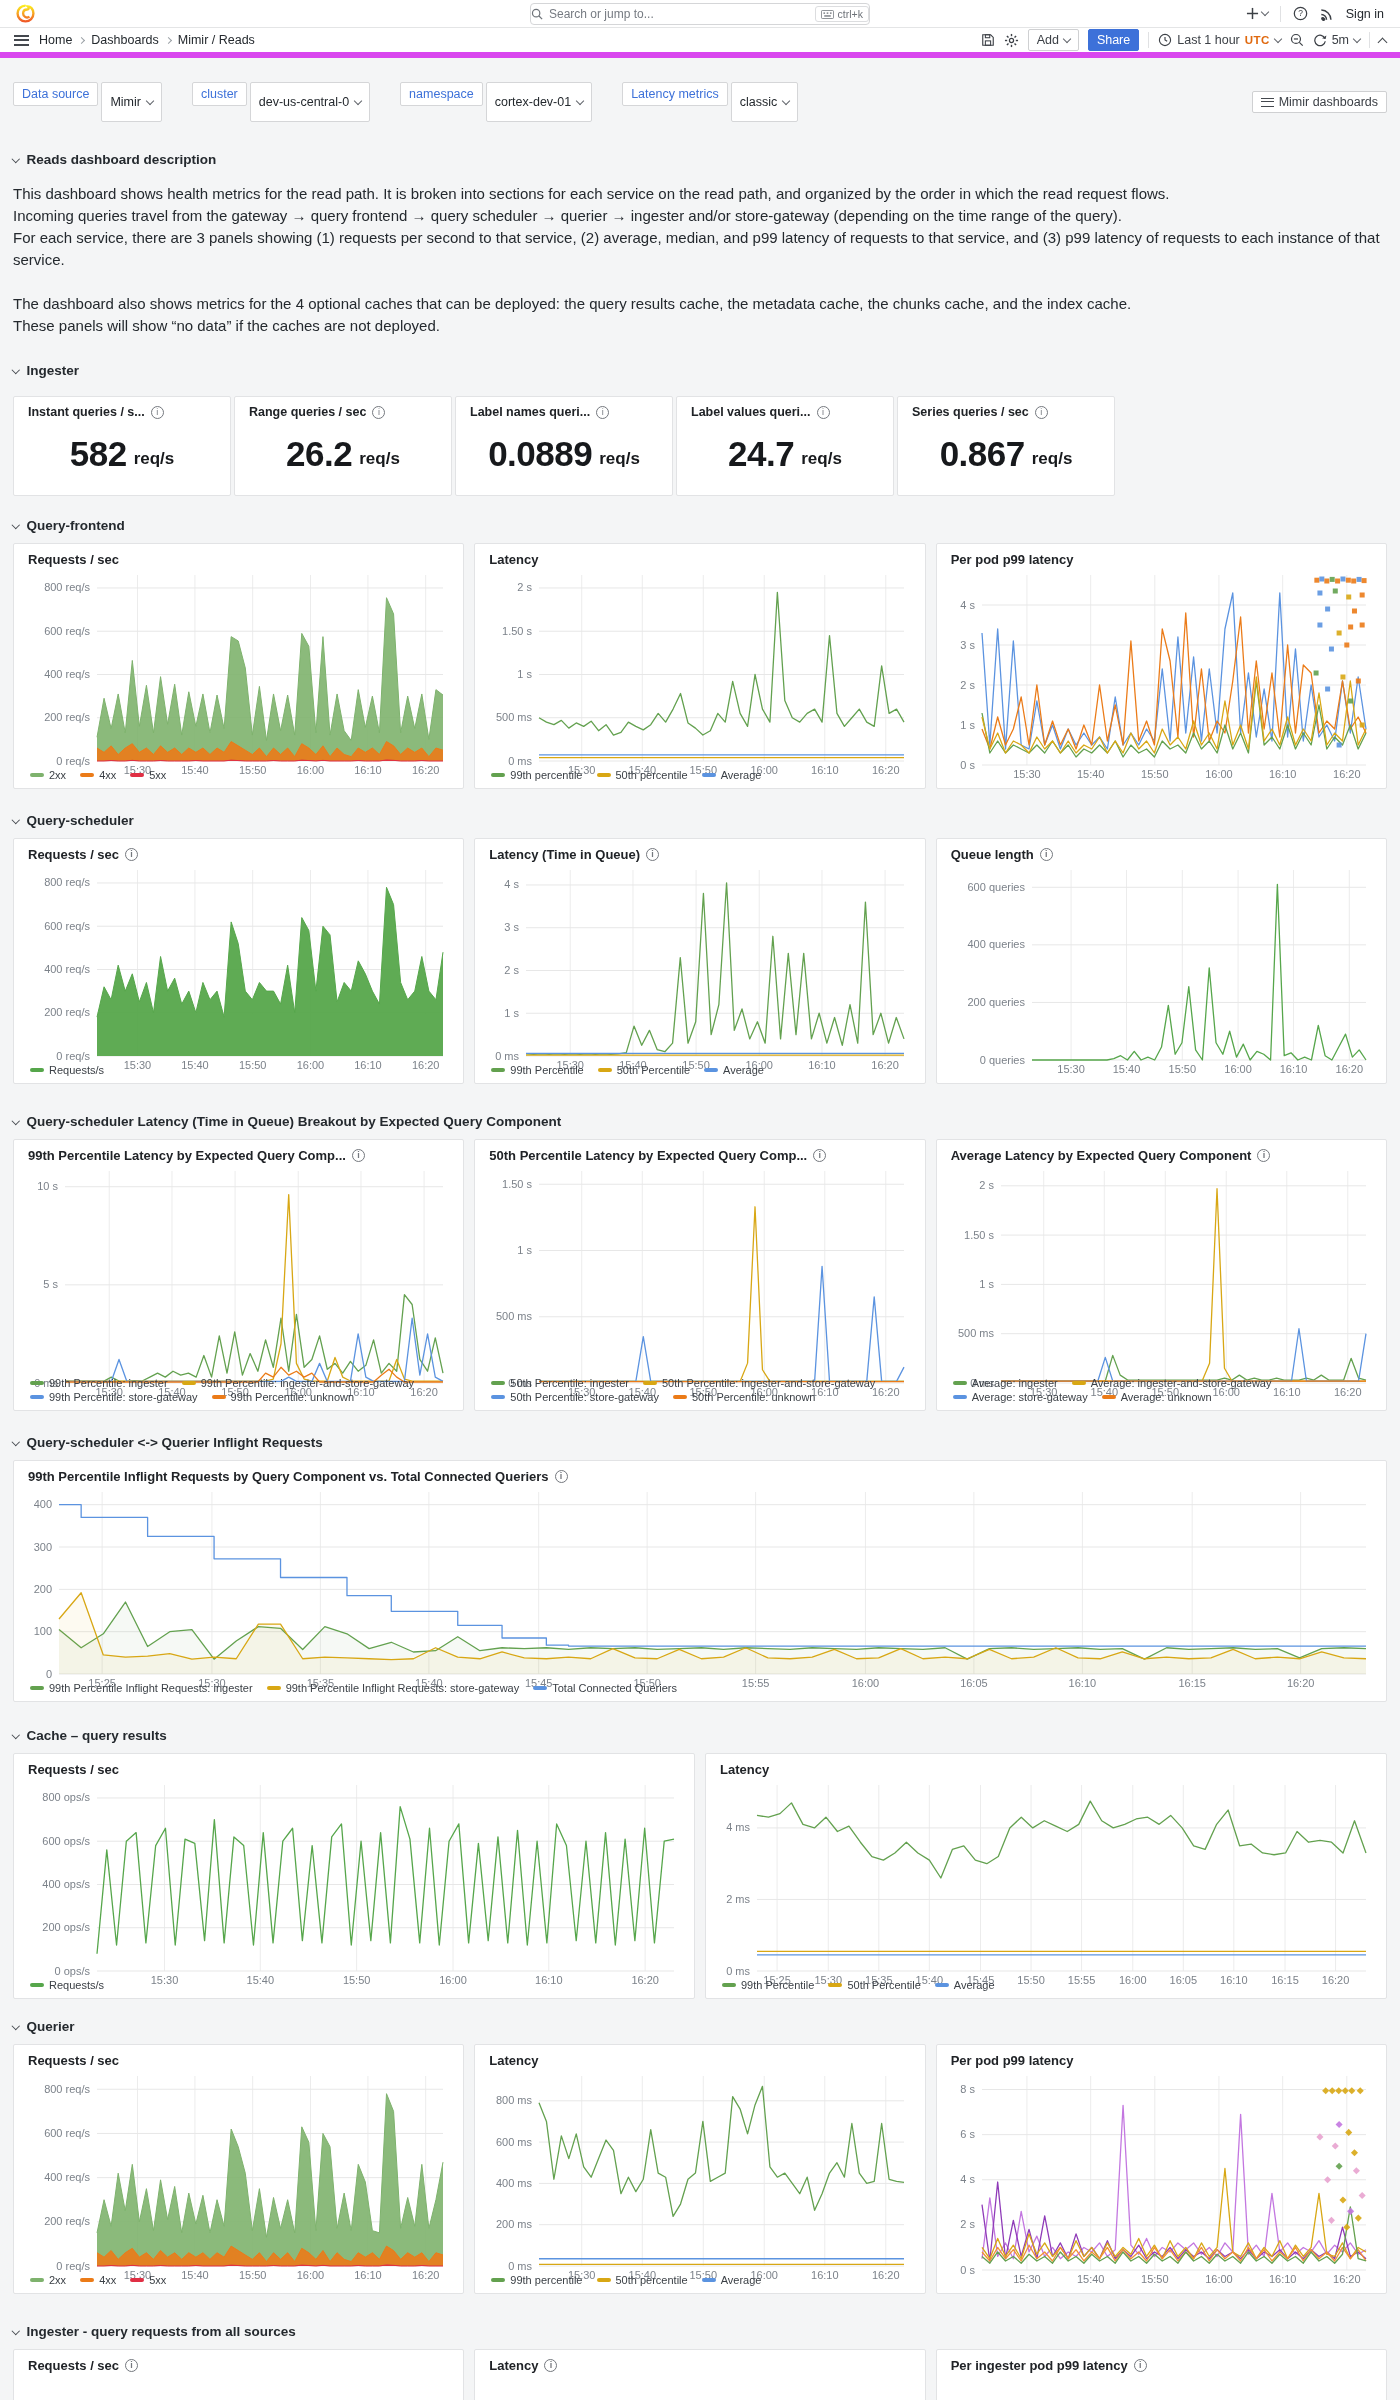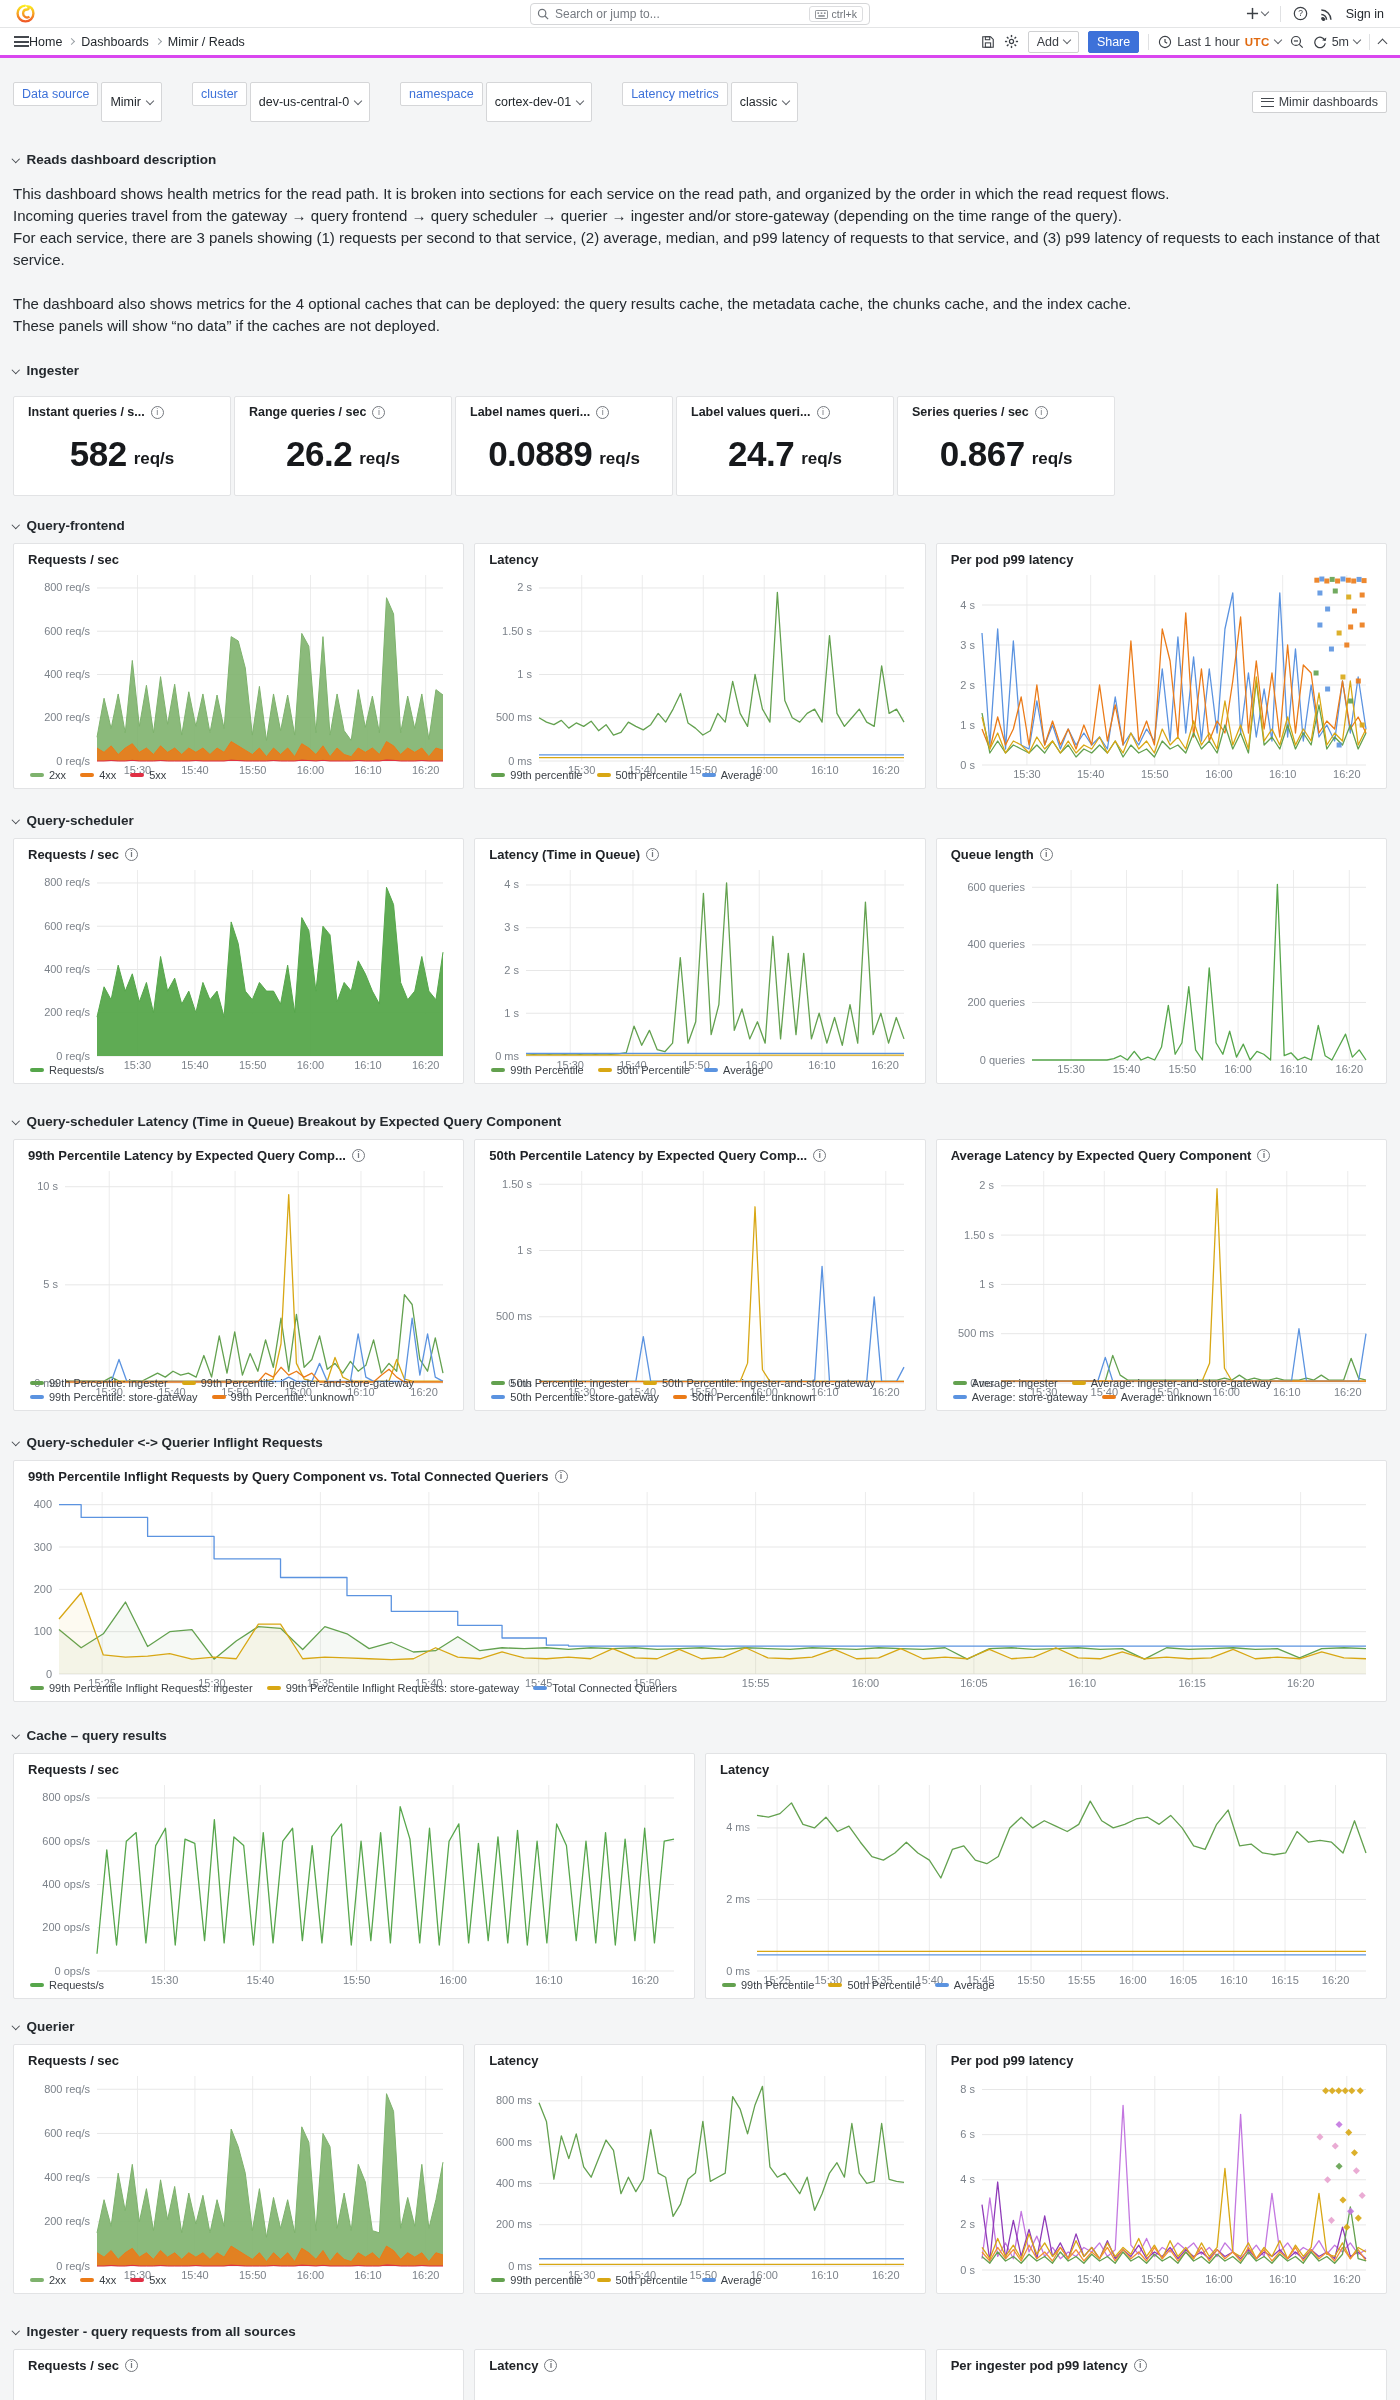--- a/index.html
+++ b/index.html
@@ -1,29 +1,29 @@
 <!DOCTYPE html>
 <html><head>
 <meta charset="utf-8">
 <style>
   *{box-sizing:border-box;margin:0;padding:0}
   html,body{width:1400px;height:2400px;overflow:hidden;background:#f4f5f6;
     font-family:"Liberation Sans",sans-serif;color:#24292e;-webkit-font-smoothing:antialiased}
   
   .nav1{height:28px;background:#fff;border-bottom:1px solid #e4e5e6;display:flex;align-items:center;padding:0 16px;position:relative}
   .logo{width:19px;height:19px}
-  .searchbox{position:absolute;left:50%;top:3px;transform:translateX(-50%);width:340px;height:22px;border:1px solid #d5d6d8;border-radius:4px;background:#fff;display:flex;align-items:center;padding:0 6px;gap:6px}
+  .searchbox{position:absolute;left:50%;top:3px;transform:translateX(-50%);width:340px;height:22px;border:1px solid #d5d6d8;border-radius:4px;background:#fff;display:flex;align-items:center;padding:0 0;gap:6px}
   .searchbox .ph{flex:1;font-size:12px;color:#737necc;color:#767b82}
   .kbd-badge{display:flex;align-items:center;gap:4px;border:1px solid #dcdddf;border-radius:3px;padding:1px 5px;font-size:10.5px;color:#6e7379}
   .nav1-right{margin-left:auto;display:flex;align-items:center;gap:12px}
   .icon-btn{display:inline-flex;align-items:center;justify-content:center;gap:3px;color:#3c4046;cursor:pointer;background:none;border:none;font-size:13px}
   .vdiv{width:1px;height:16px;background:#e0e1e3}
   .signin{font-size:12.5px;color:#24292e}
   
-  .nav2{height:30px;background:#fff;border-bottom:3px solid #d946ef;display:flex;align-items:center;padding:0 14px;}
+  .nav2{height:30px;background:#fff;border-bottom:6px solid #d946ef;display:flex;align-items:center;padding:0 14px;gap:10px}
   .hamburger{width:15px;height:11px;border-top:2px solid #44484e;border-bottom:2px solid #44484e;position:relative;display:inline-block}
   .hamburger::after{content:"";position:absolute;left:0;right:0;top:2.5px;height:2px;background:#44484e}
   .crumbs{display:flex;align-items:center;gap:7px;font-size:12.5px}
   .crumb-sep{width:5px;height:5px;border-right:1.3px solid #9aa0a6;border-bottom:1.3px solid #9aa0a6;transform:rotate(-45deg);display:inline-block}
   .nav2-right{margin-left:auto;display:flex;align-items:center;gap:9px}
   .btn{display:inline-flex;align-items:center;gap:5px;border:1px solid #cfd0d2;border-radius:2px;background:#fff;height:22px;padding:0 8px;font-size:12.5px;color:#3c4046;cursor:pointer}
   .btn.primary{background:#3d71d9;border-color:#3d71d9;color:#fff}
   .plainset{display:inline-flex;align-items:center;gap:5px;font-size:12.5px;color:#3c4046;cursor:pointer}
   .utc{color:#e0690f;font-weight:600;font-size:11.5px;letter-spacing:.4px}
   .cdown{width:6px;height:6px;border-right:1.4px solid #61656b;border-bottom:1.4px solid #61656b;transform:rotate(45deg);display:inline-block;margin-top:-3px}

